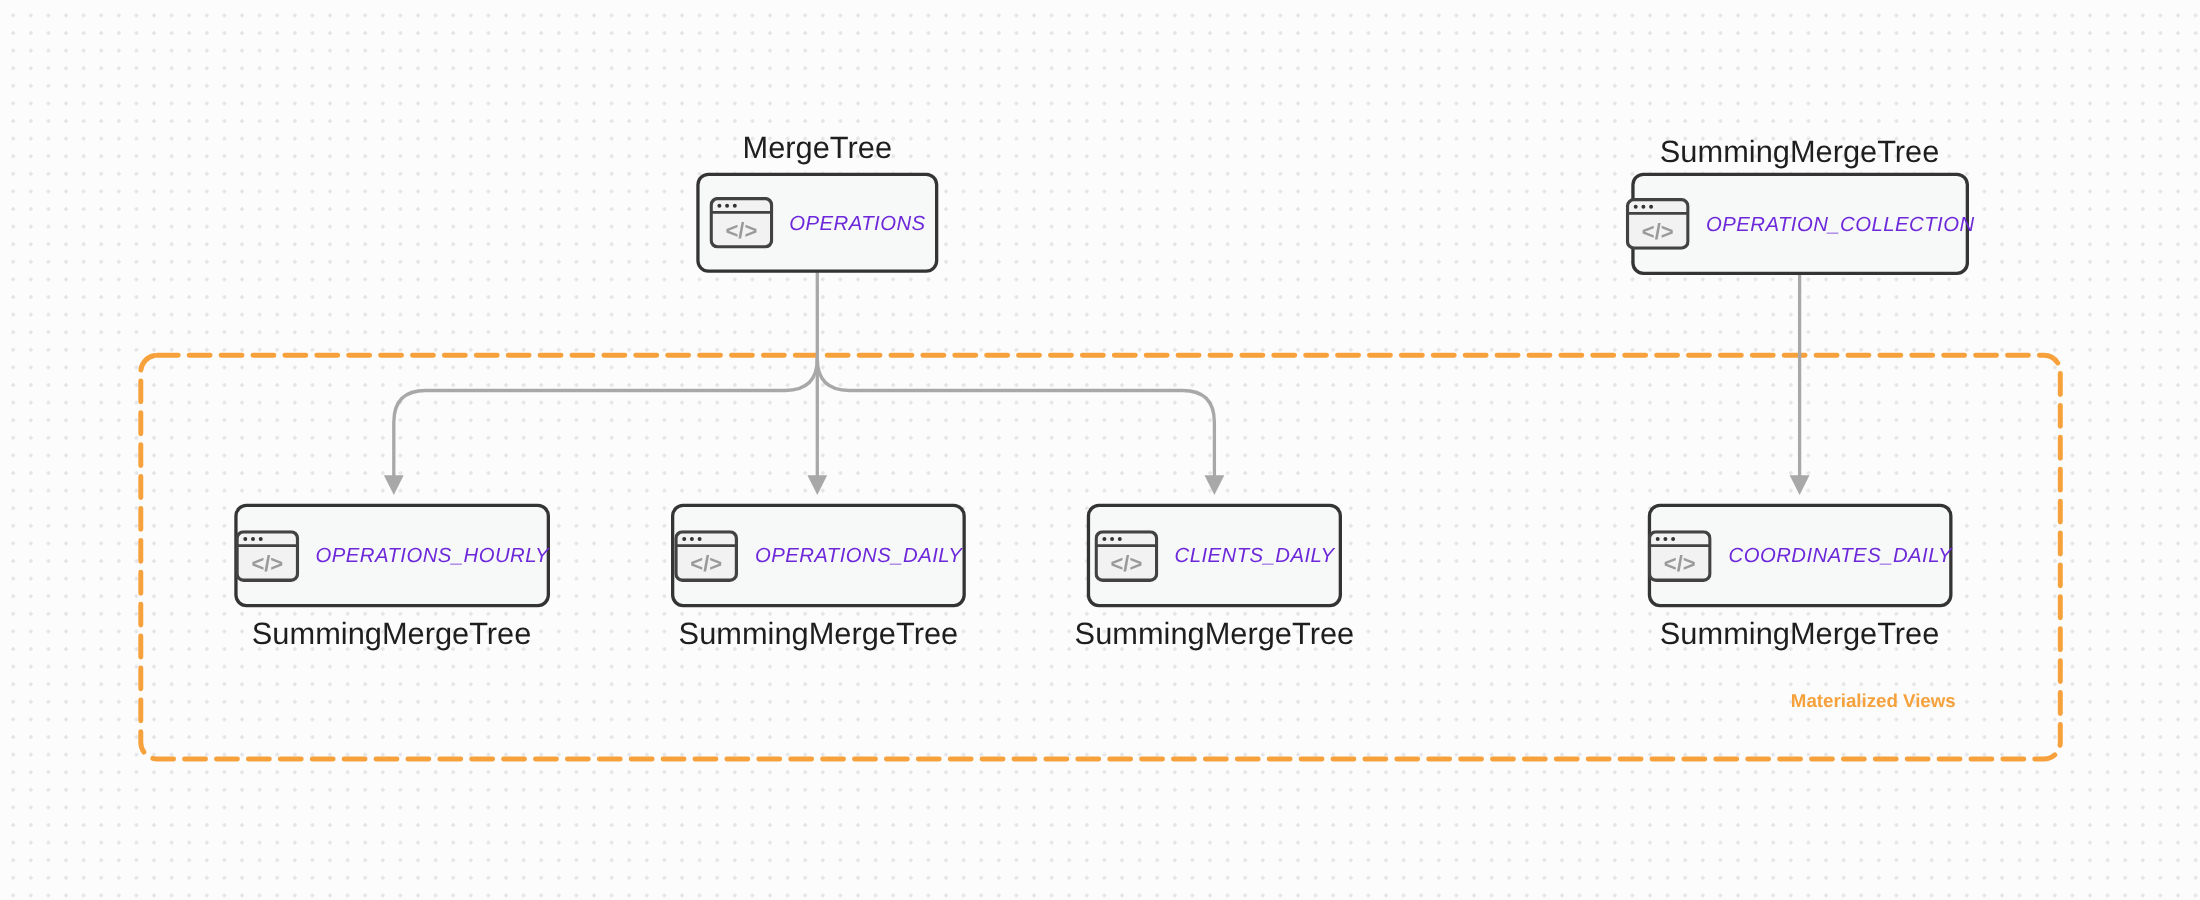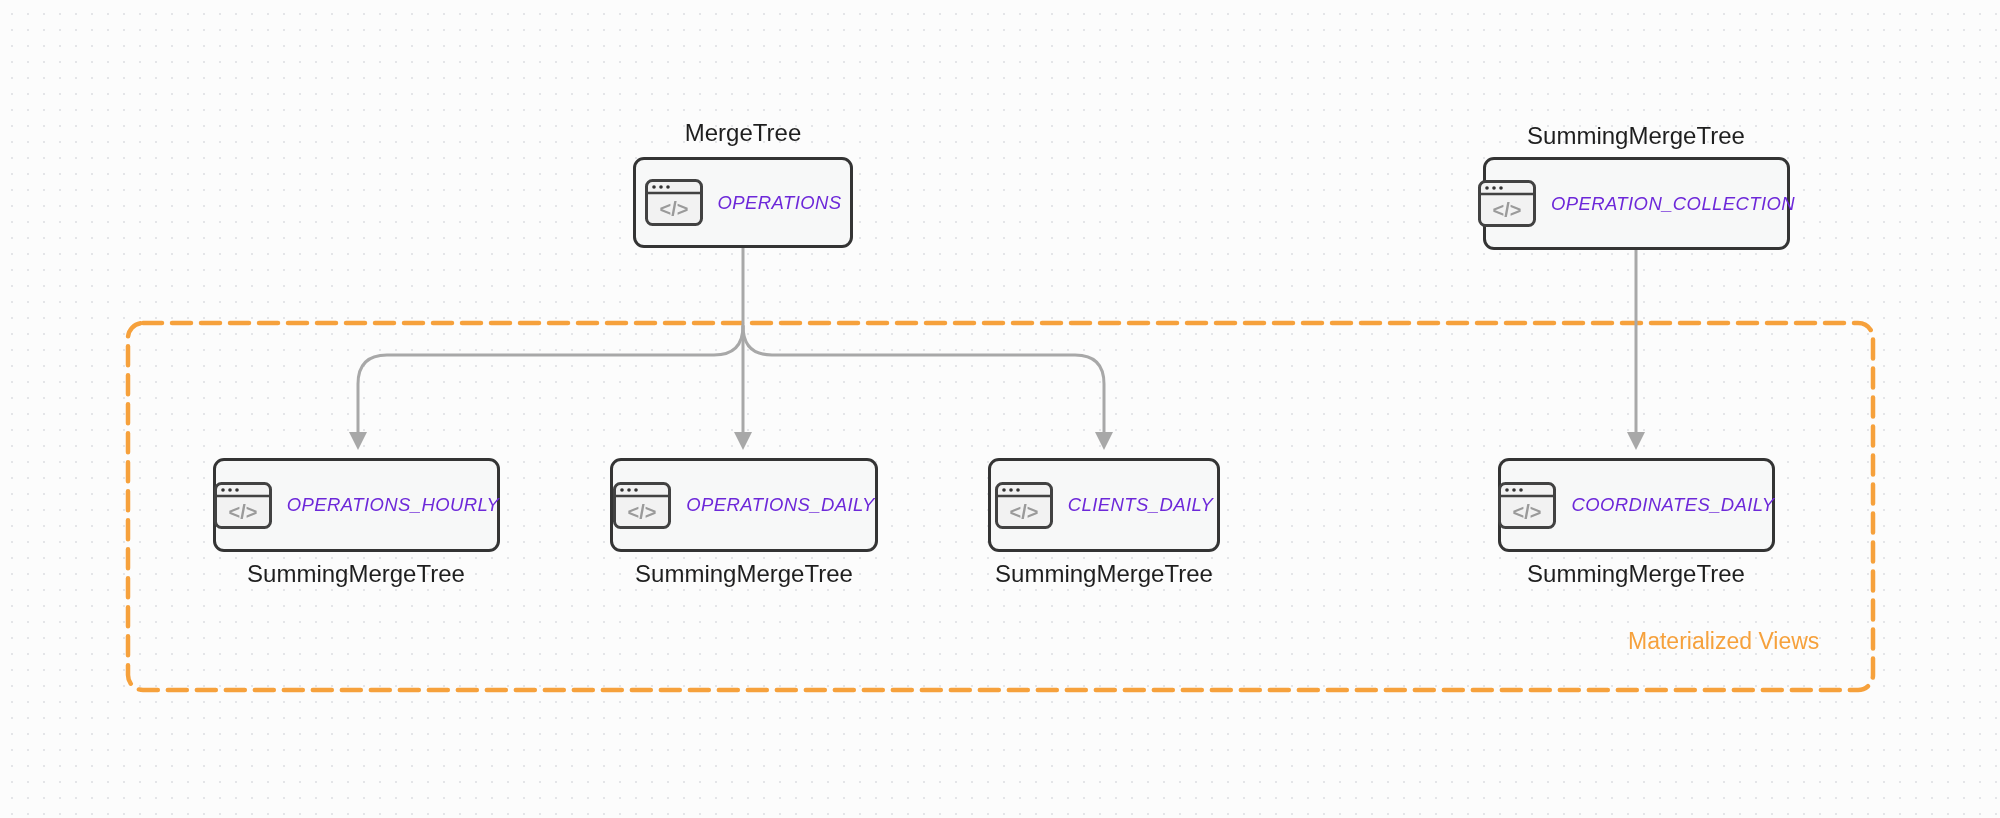--- a/index.html
+++ b/index.html
@@ -46,30 +46,30 @@
     white-space: nowrap;
   }
   .code-window-icon {
     flex: 0 0 auto;
     display: block;
   }
   .engine-label {
     position: absolute;
     z-index: 2;
     transform: translateX(-50%);
-    font-size: 24px;
+    font-size: 28px;
     font-weight: 500;
     color: #1E1E1E;
     white-space: nowrap;
   }
   .group-label {
     position: absolute;
     z-index: 2;
-    font-size: 23px;
-    font-weight: 400;
+    font-size: 17px;
+    font-weight: 700;
     color: #F6A13C;
     white-space: nowrap;
   }
 </style>
 </head>
 <body>
 
 <div class="canvas">
 
   <svg class="edges-layer" width="2000" height="818" viewBox="0 0 2000 818" xmlns="http://www.w3.org/2000/svg">

